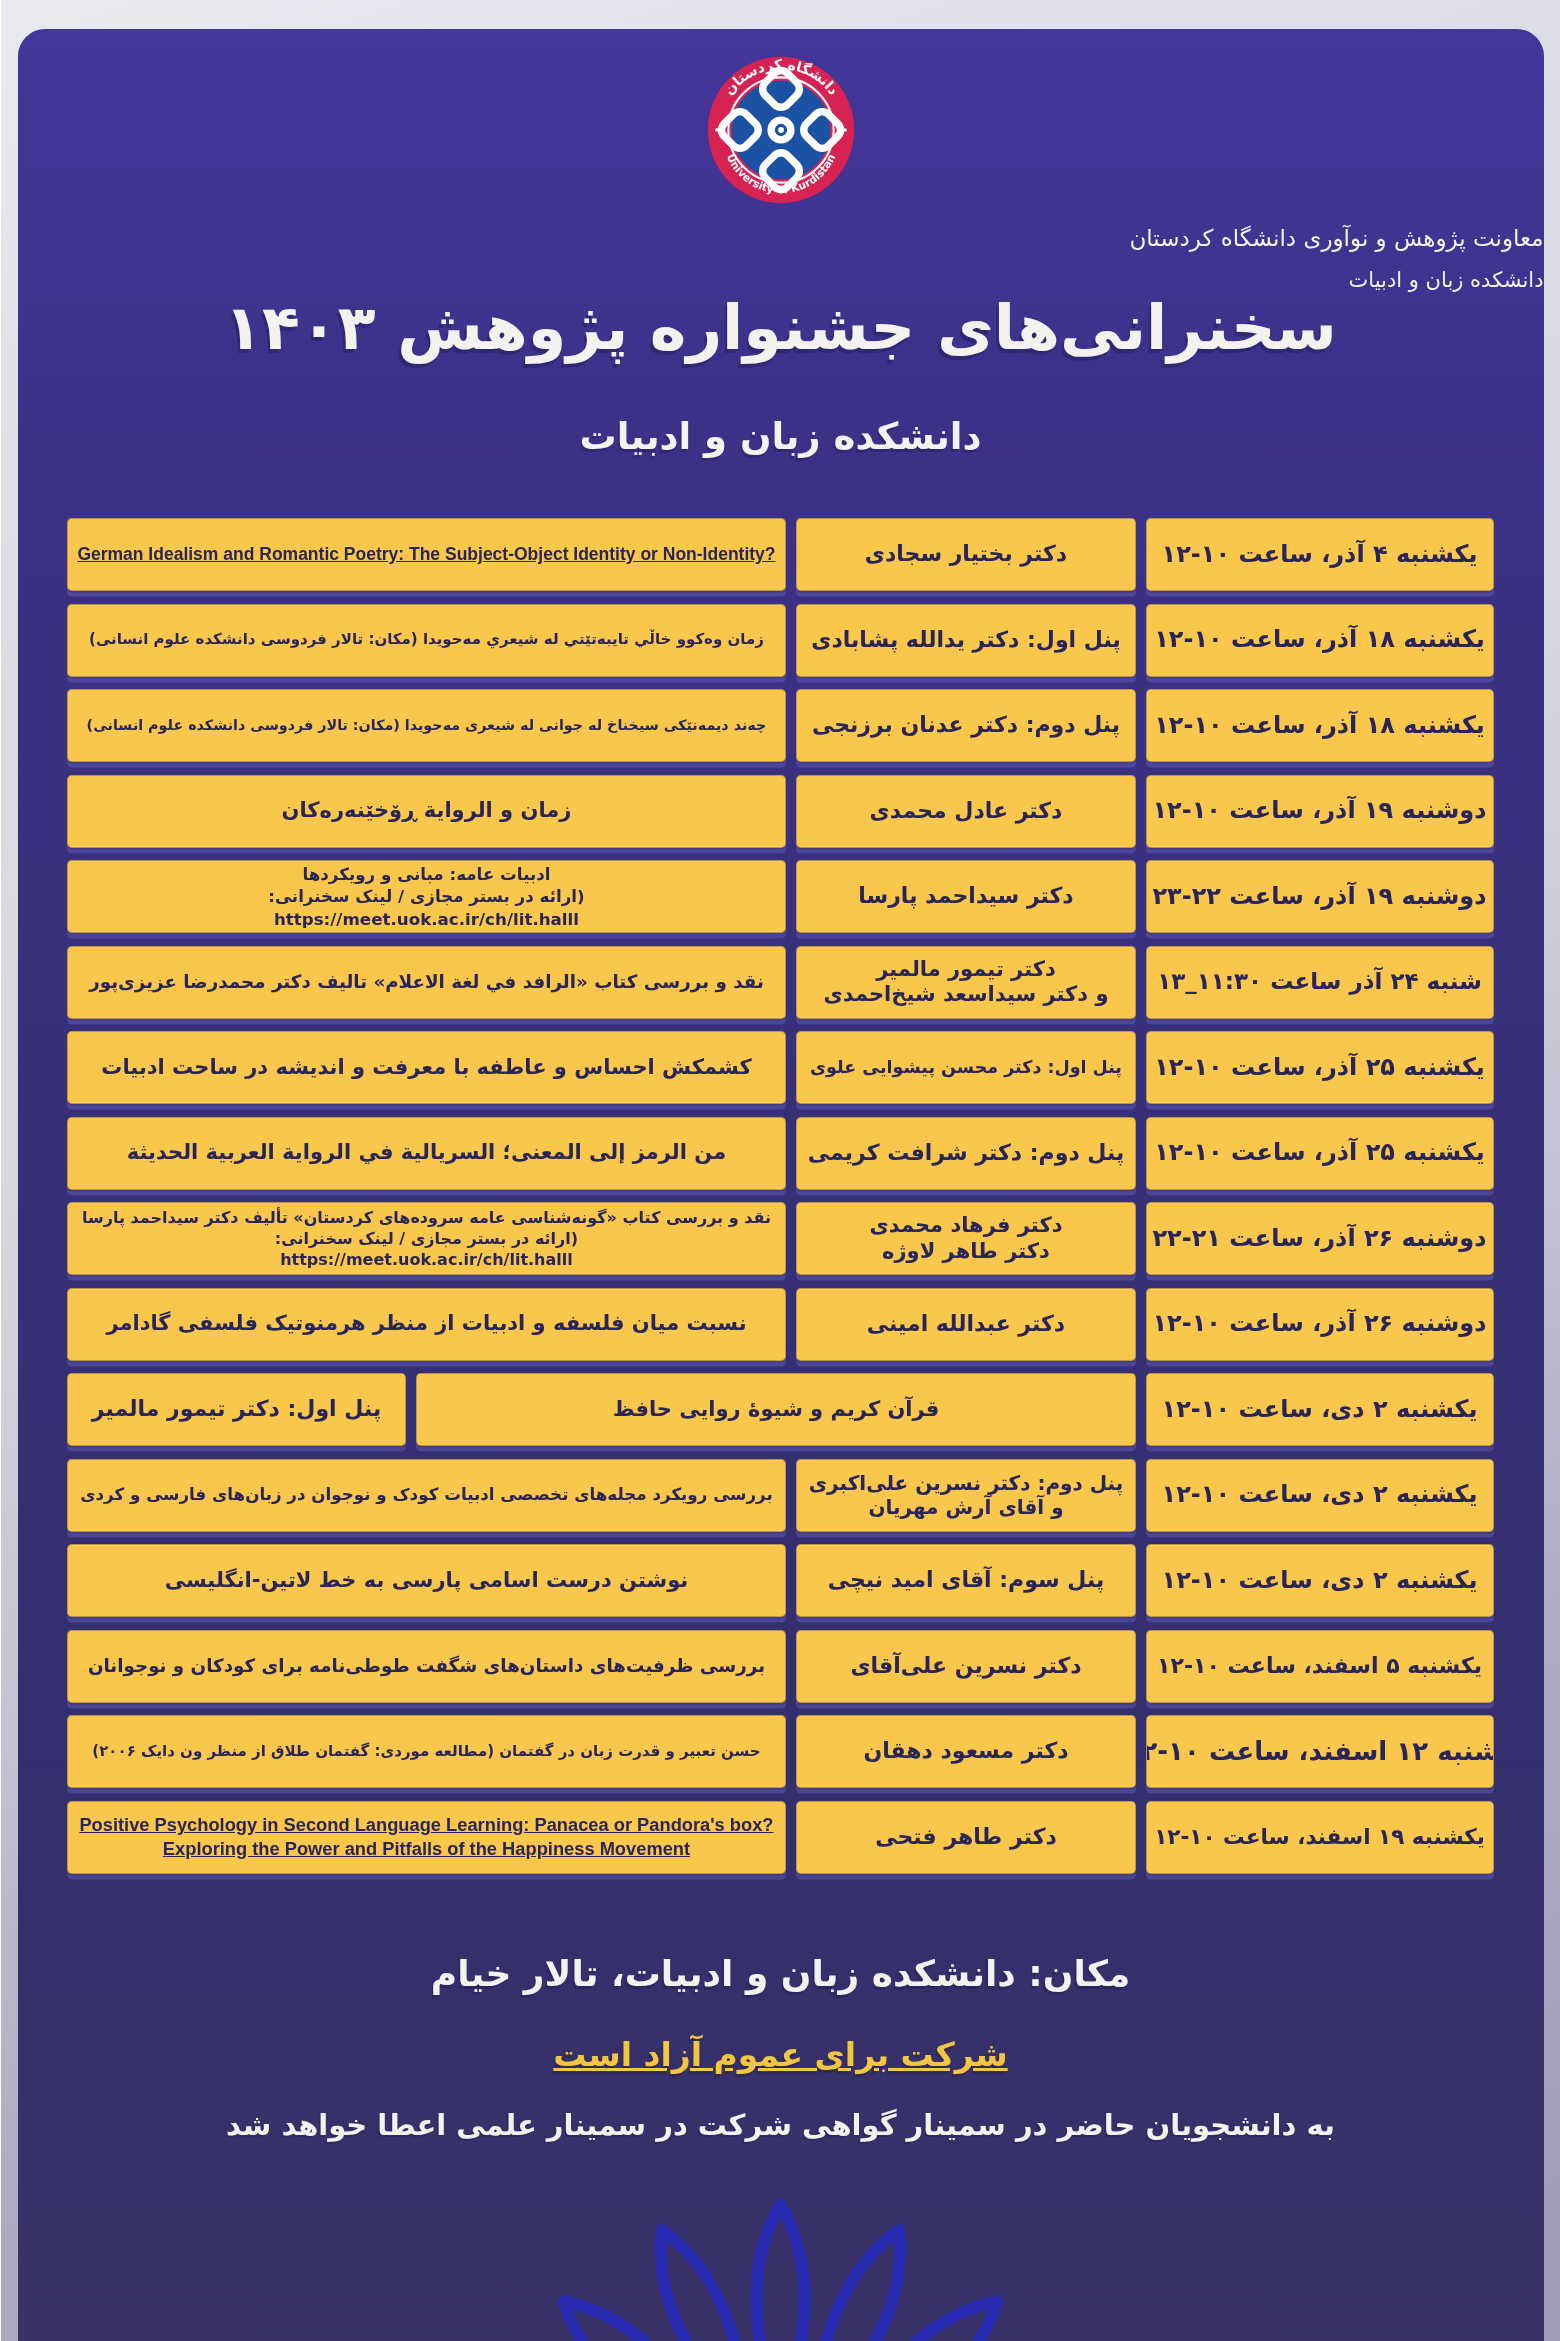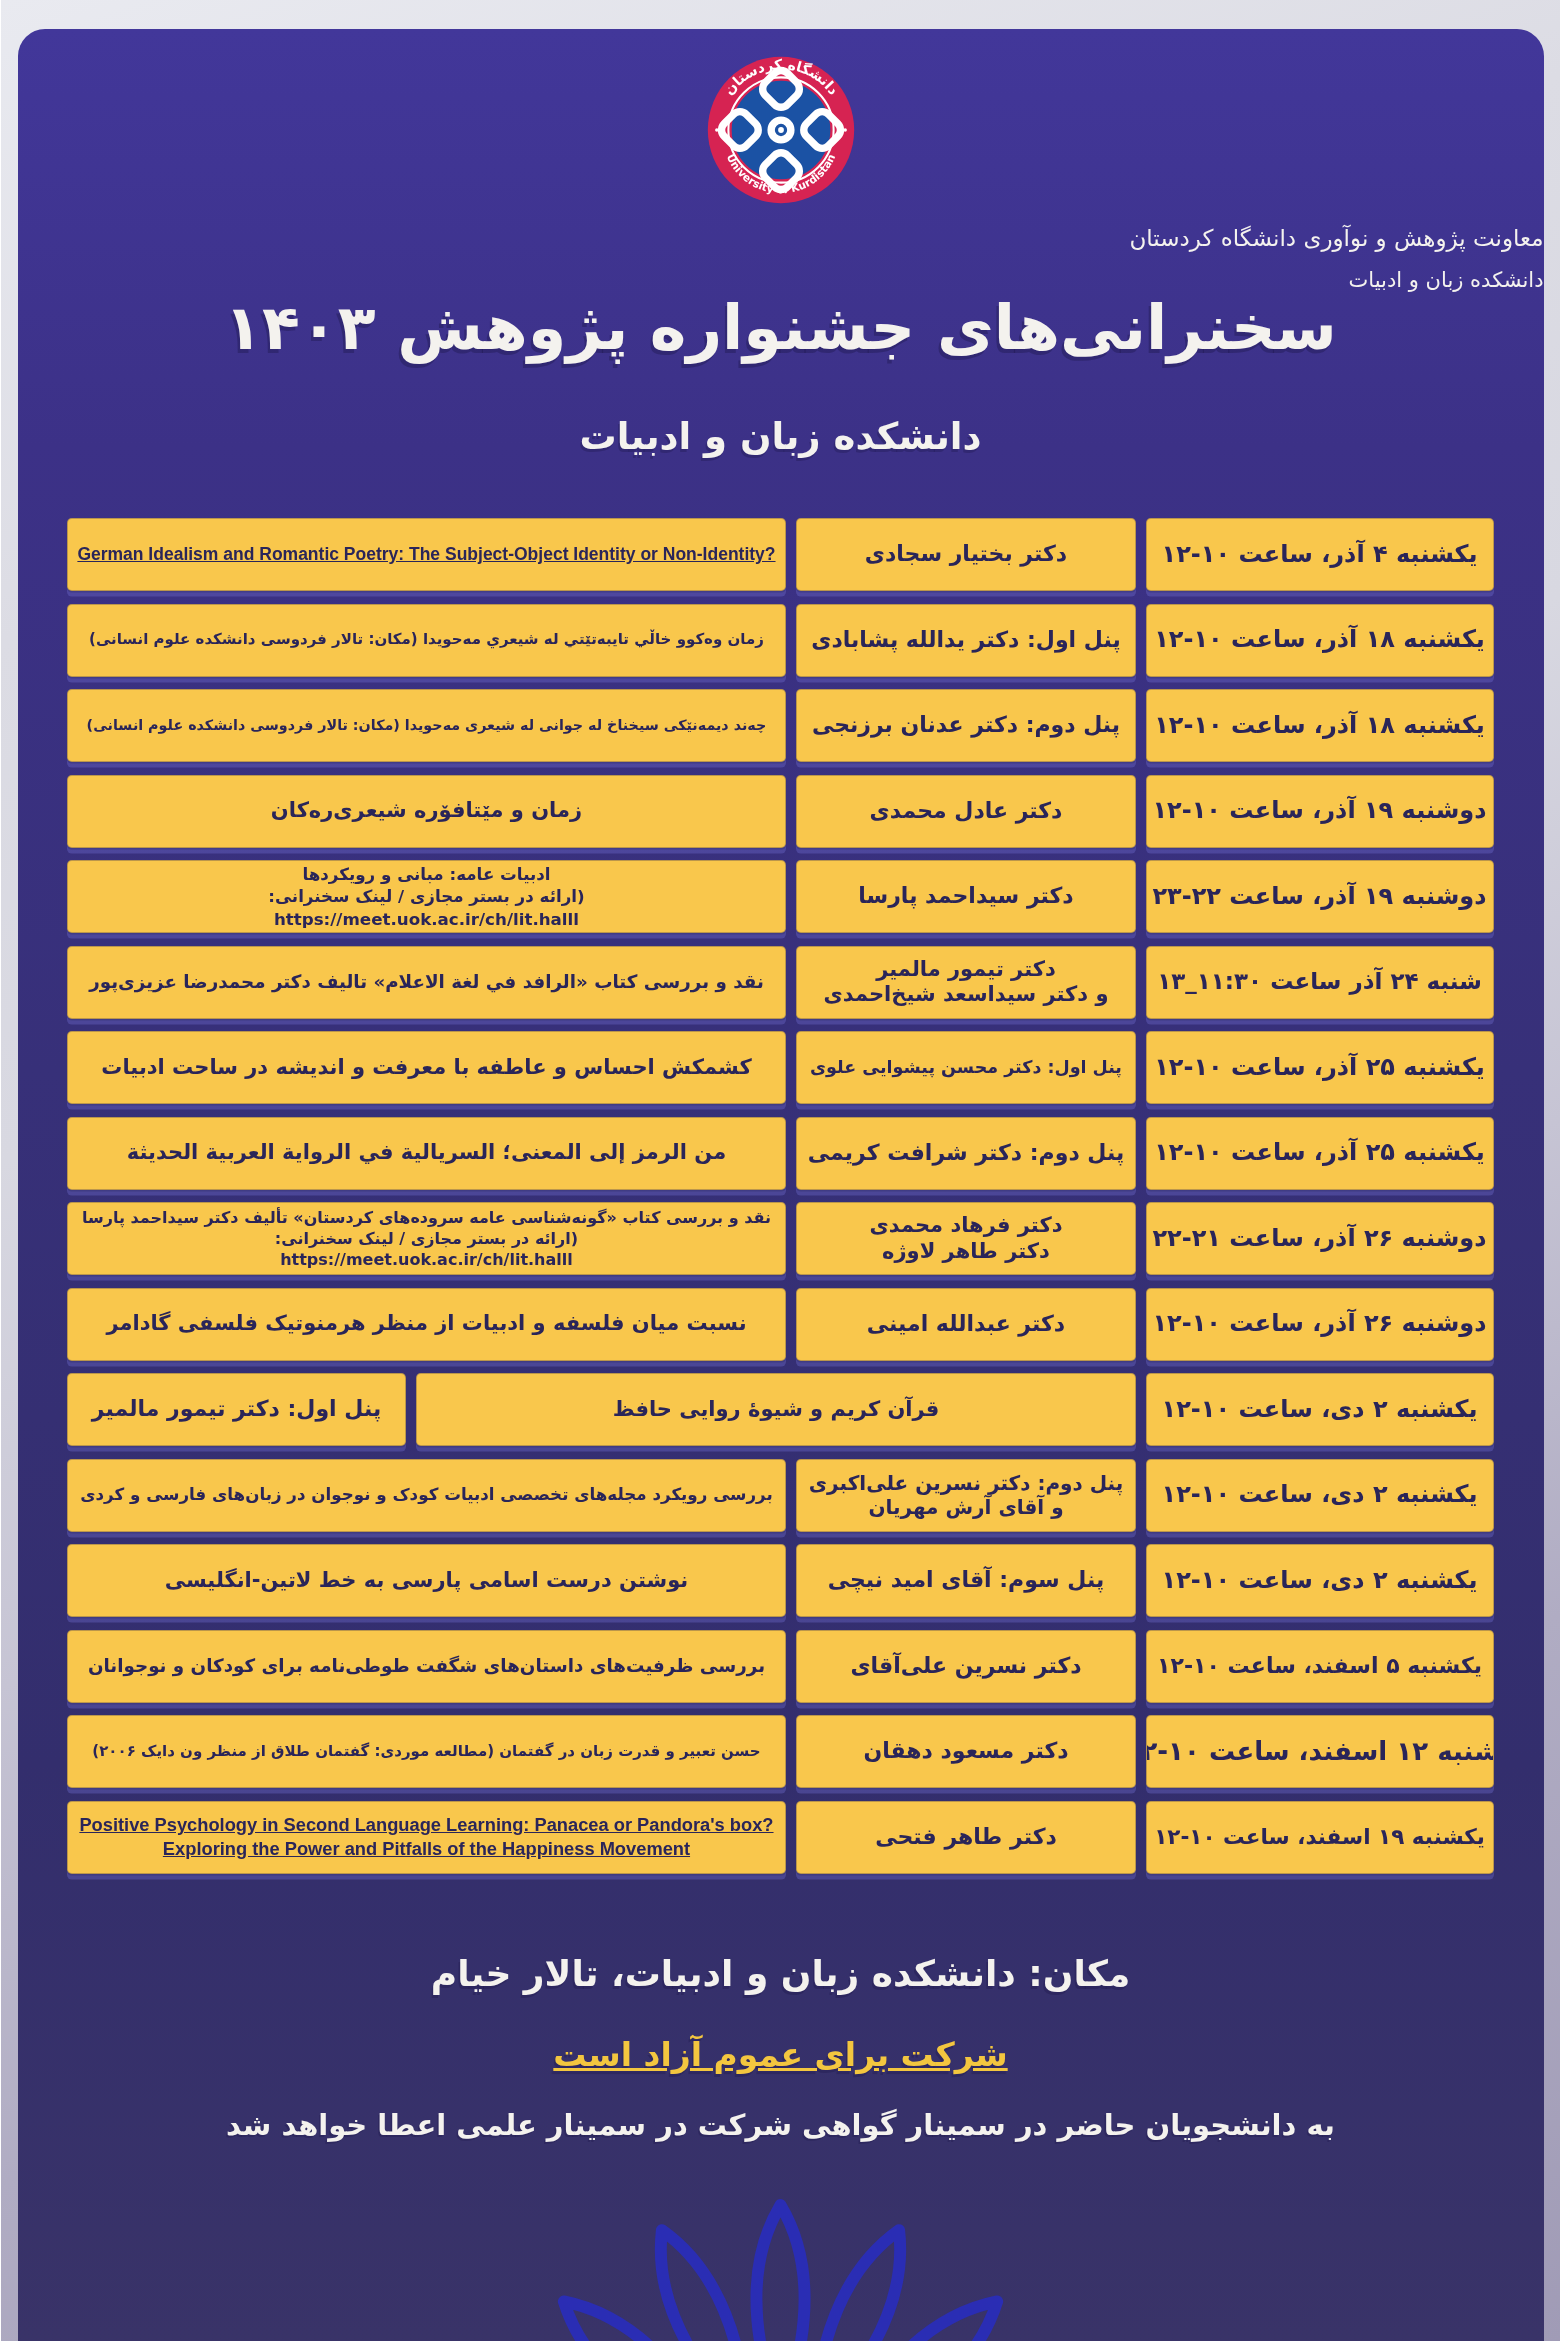--- a/index.html
+++ b/index.html
@@ -140,21 +140,21 @@
         </div>
       </div>
       <div class="row">
         <div class="box c-date">
           <span class="txt">دوشنبه ۱۹ آذر، ساعت ۱۰-۱۲</span>
         </div>
         <div class="box c-speaker">
           <span class="txt">دکتر عادل محمدی</span>
         </div>
         <div class="box c-topic">
-          <span class="txt">زمان و مێتافۆره شیعری‌ره‌کان</span>
+          <span class="txt">زمان و الروایة ڕۆخێنه‌ره‌کان</span>
         </div>
       </div>
       <div class="row">
         <div class="box c-date">
           <span class="txt">دوشنبه ۱۹ آذر، ساعت ۲۲-۲۳</span>
         </div>
         <div class="box c-speaker">
           <span class="txt">دکتر سیداحمد پارسا</span>
         </div>
         <div class="box c-topic multi">

